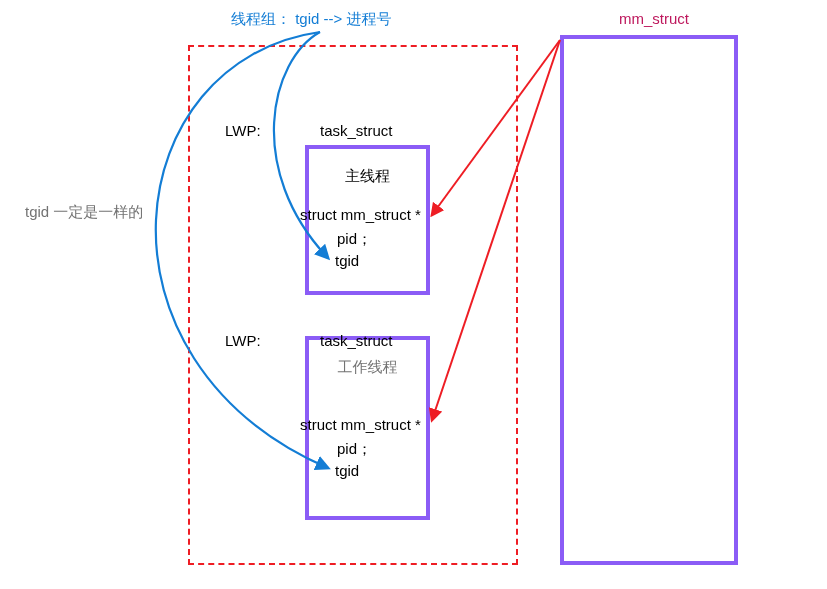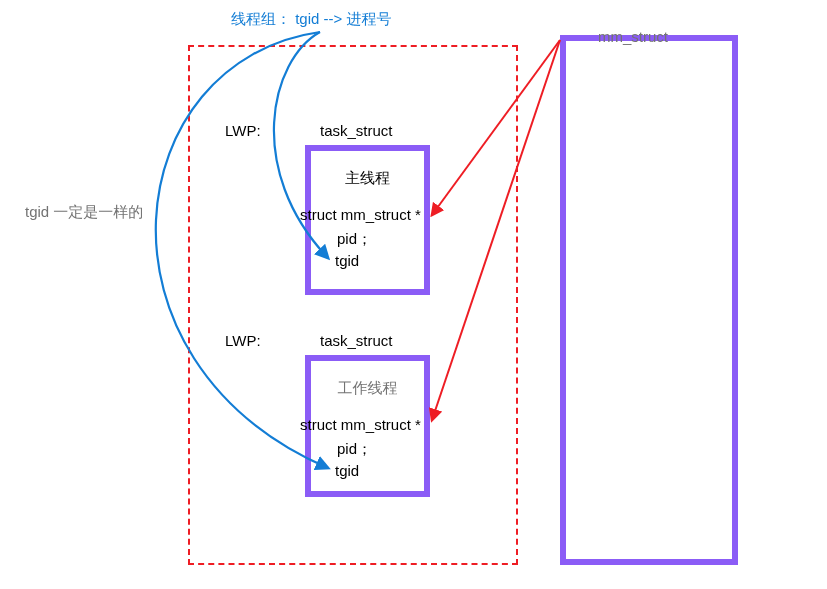--- a/index.html
+++ b/index.html
@@ -21,21 +21,21 @@
   
   .dashed-box {
     position: absolute;
     border: 2.5px dashed #ee1d24;
     box-sizing: border-box;
   }
 
   
   .solid-box {
     position: absolute;
-    border: 6px solid #8b5cf6;
+    border: 4px solid #8b5cf6;
     box-sizing: border-box;
     background: #fff;
   }
 
   
   .task-inner {
     position: absolute;
     left: 0; right: 0;
     text-align: center;
     line-height: 1.25;
@@ -55,34 +55,34 @@
 <div class="dashed-box" style="left:188px; top:45px; width:330px; height:520px;"></div>
 
 <div class="solid-box" style="left:560px; top:35px; width:178px; height:530px;"></div>
 
 <div class="solid-box" style="left:305px; top:145px; width:125px; height:150px;">
   <div class="task-inner" style="top:18px;">
     <span>主线程</span>
   </div>
 </div>
 
-<div class="solid-box" style="left:305px; top:355px; width:125px; height:142px;text-decoration:underline;">
+<div class="solid-box" style="left:305px; top:336px; width:125px; height:184px;text-decoration:underline;">
   <div class="task-inner" style="top:18px;">
     <span class="red">工作线程</span>
   </div>
 </div>
 
 <div class="label blue" style="left:231px; top:10px;">
   <span>线程组：</span>
   <span>tgid</span>
   <span>--&gt;</span>
   <span>进程号</span>
 </div>
 
-<div class="label" style="left:598px; top:10px; color:#737373;margin-top:18px;">mm_struct</div>
+<div class="label" style="left:619px; top:10px; color:#be185d;">mm_struct</div>
 
 <div class="label red" style="left:25px; top:203px;">tgid 一定是一样的</div>
 
 <div class="label" style="left:225px; top:122px;">LWP:</div>
 <div class="label" style="left:320px; top:122px;">task_struct</div>
 <div class="label" style="left:300px; top:206px;">struct mm_struct *</div>
 <div class="label" style="left:337px; top:230px;">pid；</div>
 <div class="label" style="left:335px; top:252px;">tgid</div>
 
 <div class="label" style="left:225px; top:332px;">LWP:</div>

